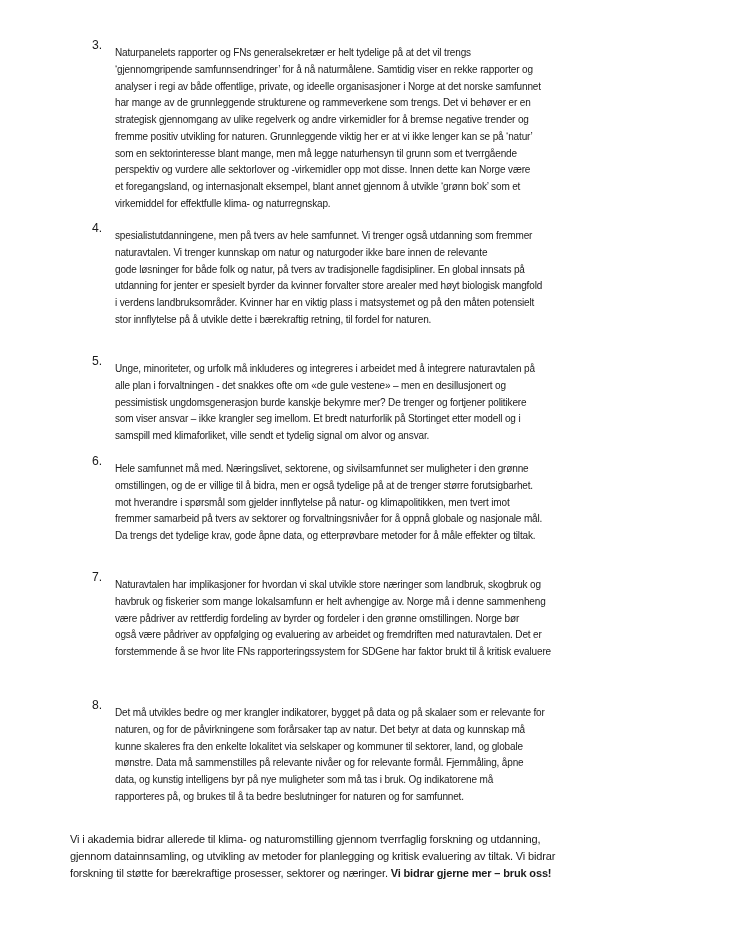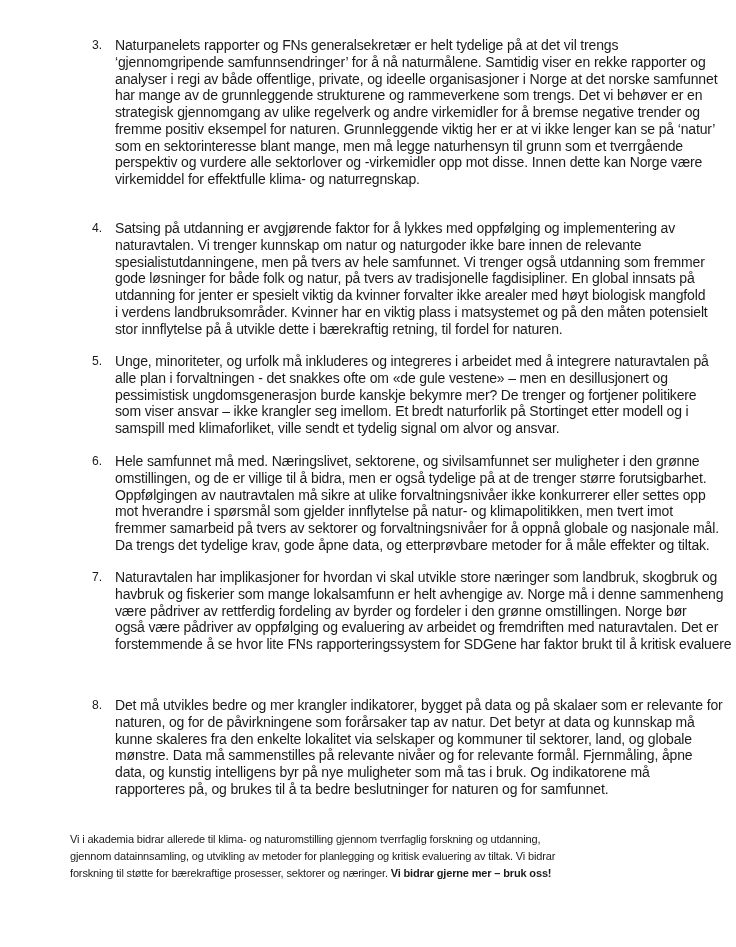--- a/index.html
+++ b/index.html
@@ -1,53 +1,53 @@
 <!DOCTYPE html>
 <html><head>
   <meta charset="utf-8">
   <style>
     html, body { margin: 0; padding: 0; background: #ffffff; }
     body { width: 736px; height: 947px; position: relative; overflow: hidden;
       font-family: "Liberation Sans", "DejaVu Sans", sans-serif; color: #1a1a1a; }
     .page { position: absolute; left: 0; top: 0; width: 736px; height: 947px; }
     .item { position: absolute; left: 92px; width: 600px; }
     .num { position: absolute; left: 0; top: 0; width: 22px; font-size: 12.2px; line-height: 16.75px; }
-    .body-text { position: absolute; left: 23px; top: 0; width: 580px; font-size: 14px; line-height: 16.75px; letter-spacing: -0.15px; }
+    .body-text { position: absolute; left: 23px; top: 8px; width: 580px; font-size: 10px; line-height: 16.75px; letter-spacing: -0.15px; }
     .line { display: block; white-space: nowrap; }
     .closing { position: absolute; left: 70px; top: 831px; width: 620px; font-size: 11px; line-height: 16.75px; letter-spacing: -0.15px; }
     .closing b { font-weight: bold; }
   </style>
 </head>
 <body>
 
 <div class="page">
 
   <div class="item" style="top:37px;">
     <span class="num">3.</span>
     <div class="body-text">
       <span class="line">Naturpanelets rapporter og FNs generalsekretær er helt tydelige på at det vil trengs</span>
       <span class="line">‘gjennomgripende samfunnsendringer’ for å nå naturmålene. Samtidig viser en rekke rapporter og</span>
       <span class="line">analyser i regi av både offentlige, private, og ideelle organisasjoner i Norge at det norske samfunnet</span>
       <span class="line">har mange av de grunnleggende strukturene og rammeverkene som trengs. Det vi behøver er en</span>
       <span class="line">strategisk gjennomgang av ulike regelverk og andre virkemidler for å bremse negative trender og</span>
-      <span class="line">fremme positiv eksempel for naturen.  Grunnleggende viktig her er at vi ikke lenger kan se på ‘natur’</span>
+      <span class="line">fremme positiv utvikling for naturen.  Grunnleggende viktig her er at vi ikke lenger kan se på ‘natur’</span>
       <span class="line">som en sektorinteresse blant mange, men må legge naturhensyn til grunn som et tverrgående</span>
       <span class="line">perspektiv og vurdere alle sektorlover og -virkemidler opp mot disse.  Innen dette kan Norge være</span>
+      <span class="line">et foregangsland, og internasjonalt eksempel, blant annet gjennom å utvikle ‘grønn bok’ som et</span>
       <span class="line">virkemiddel for effektfulle klima- og naturregnskap.</span>
     </div>
   </div>
 
   <div class="item" style="top:220px;">
     <span class="num">4.</span>
     <div class="body-text">
-      <span class="line">Satsing på utdanning er avgjørende faktor for å lykkes med oppfølging og implementering av</span>
+      <span class="line">spesialistutdanningene, men på tvers av hele samfunnet. Vi trenger også utdanning som fremmer</span>
       <span class="line">naturavtalen. Vi trenger kunnskap om natur og naturgoder ikke bare innen de relevante</span>
-      <span class="line">spesialistutdanningene, men på tvers av hele samfunnet. Vi trenger også utdanning som fremmer</span>
       <span class="line">gode løsninger for både folk og natur, på tvers av tradisjonelle fagdisipliner. En global innsats på</span>
-      <span class="line">utdanning for jenter er spesielt viktig da kvinner forvalter ikke arealer med høyt biologisk mangfold</span>
+      <span class="line">utdanning for jenter er spesielt byrder da kvinner forvalter store arealer med høyt biologisk mangfold</span>
       <span class="line">i verdens landbruksområder. Kvinner har en viktig plass i matsystemet og på den måten potensielt</span>
       <span class="line">stor innflytelse på å utvikle dette i bærekraftig retning, til fordel for naturen.</span>
     </div>
   </div>
 
   <div class="item" style="top:353px;">
     <span class="num">5.</span>
     <div class="body-text">
       <span class="line">Unge, minoriteter, og urfolk må inkluderes og integreres i arbeidet med å integrere naturavtalen på</span>
       <span class="line">alle plan i forvaltningen - det snakkes ofte om «de gule vestene» – men en desillusjonert og</span>
@@ -55,21 +55,20 @@
       <span class="line">som viser ansvar – ikke krangler seg imellom. Et bredt naturforlik på Stortinget etter modell og i</span>
       <span class="line">samspill med klimaforliket, ville sendt et tydelig signal om alvor og ansvar.</span>
     </div>
   </div>
 
   <div class="item" style="top:453px;">
     <span class="num">6.</span>
     <div class="body-text">
       <span class="line">Hele samfunnet må med. Næringslivet, sektorene, og sivilsamfunnet ser muligheter i den grønne</span>
       <span class="line">omstillingen, og de er villige til å bidra, men er også tydelige på at de trenger større forutsigbarhet.</span>
-      <span class="line">Oppfølgingen av nautravtalen må sikre at ulike forvaltningsnivåer ikke konkurrerer eller settes opp</span>
       <span class="line">mot hverandre i spørsmål som gjelder innflytelse på natur- og klimapolitikken, men tvert imot</span>
       <span class="line">fremmer samarbeid på tvers av sektorer og forvaltningsnivåer for å oppnå globale og nasjonale mål.</span>
       <span class="line">Da trengs det tydelige krav, gode åpne data, og etterprøvbare metoder for å måle effekter og tiltak.</span>
     </div>
   </div>
 
   <div class="item" style="top:569px;">
     <span class="num">7.</span>
     <div class="body-text">
       <span class="line">Naturavtalen har implikasjoner for hvordan vi skal utvikle store næringer som landbruk, skogbruk og</span>

